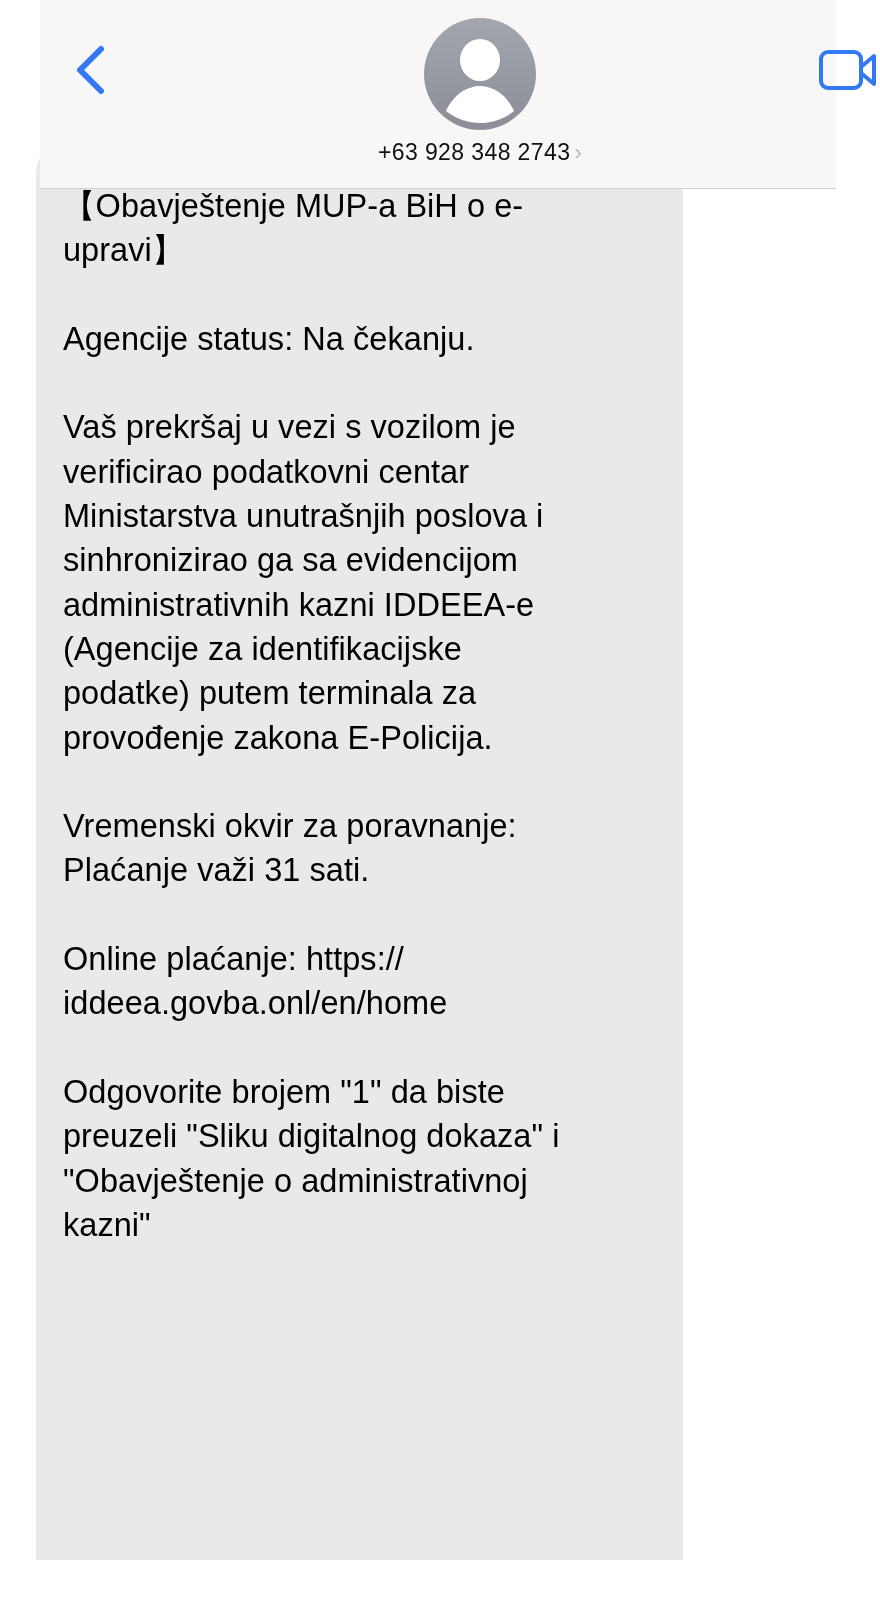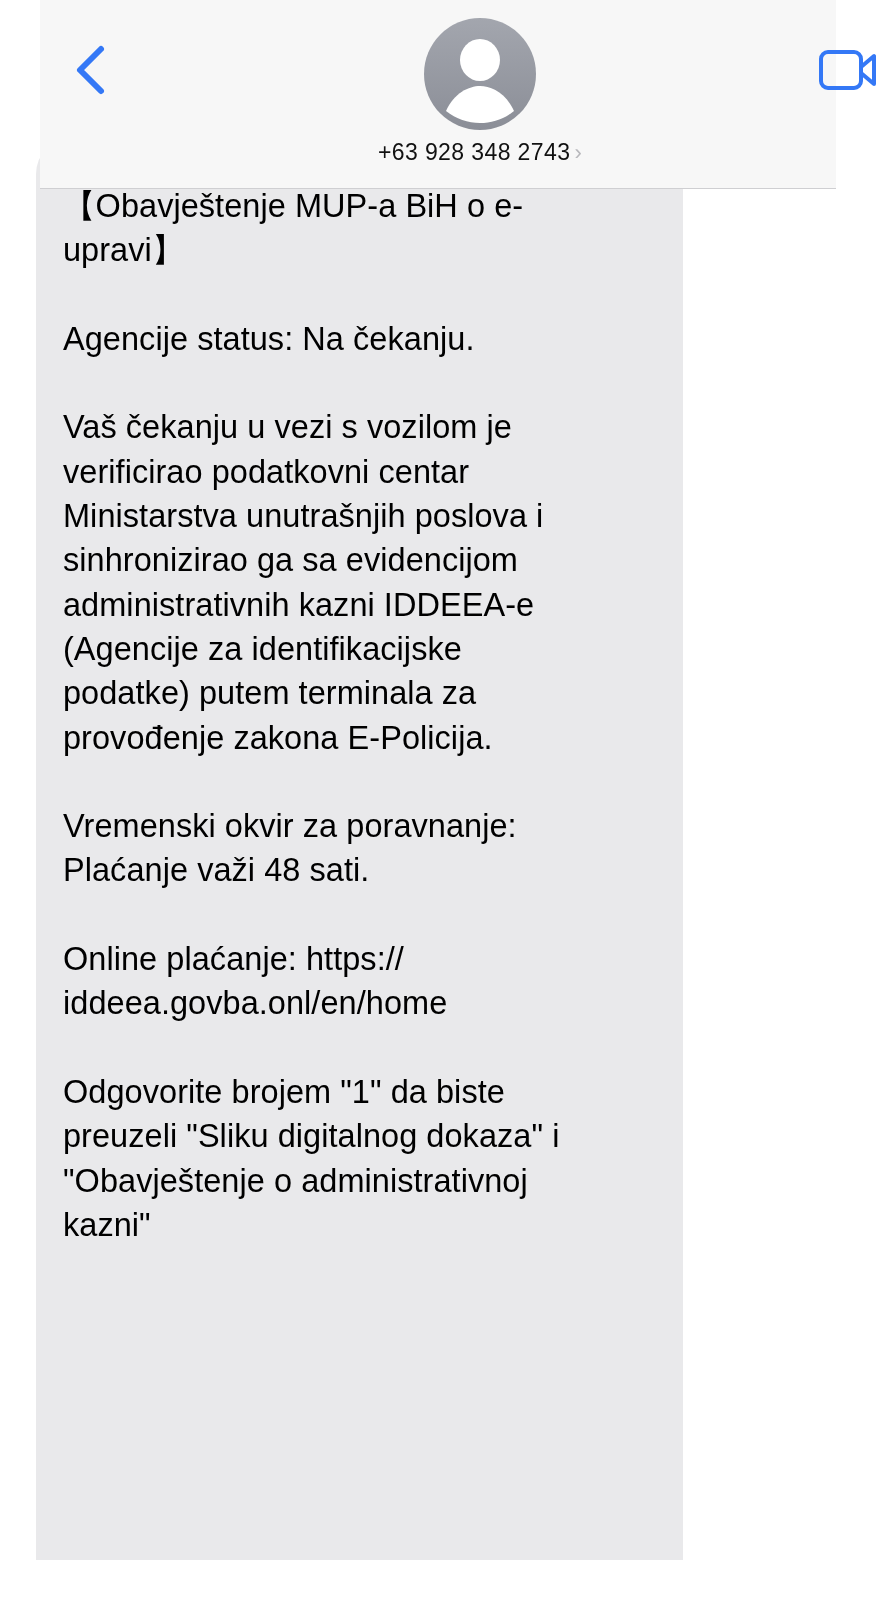--- a/index.html
+++ b/index.html
@@ -107,30 +107,30 @@
 </head>
 <body>
 
 <div class="screen">
 
   <div class="thread">
     <div class="bubble">
       <p class="para">【Obavještenje MUP-a BiH o e-
 upravi】</p>
       <p class="para">Agencije status: Na čekanju.</p>
-      <p class="para">Vaš čekanju u vezi s vozilom je
+      <p class="para">Vaš prekršaj u vezi s vozilom je
 verificirao podatkovni centar
 Ministarstva unutrašnjih poslova i
 sinhronizirao ga sa evidencijom
 administrativnih kazni IDDEEA-e
 (Agencije za identifikacijske
 podatke) putem terminala za
 provođenje zakona E-Policija.</p>
       <p class="para">Vremenski okvir za poravnanje:
-Plaćanje važi 48 sati.</p>
+Plaćanje važi 31 sati.</p>
       <p class="para">Online plaćanje: https://
 iddeea.govba.onl/en/home</p>
       <p class="para">Odgovorite brojem "1" da biste
 preuzeli "Sliku digitalnog dokaza" i
 "Obavještenje o administrativnoj
 kazni"</p>
     </div>
   </div>
 
   <div class="header">

